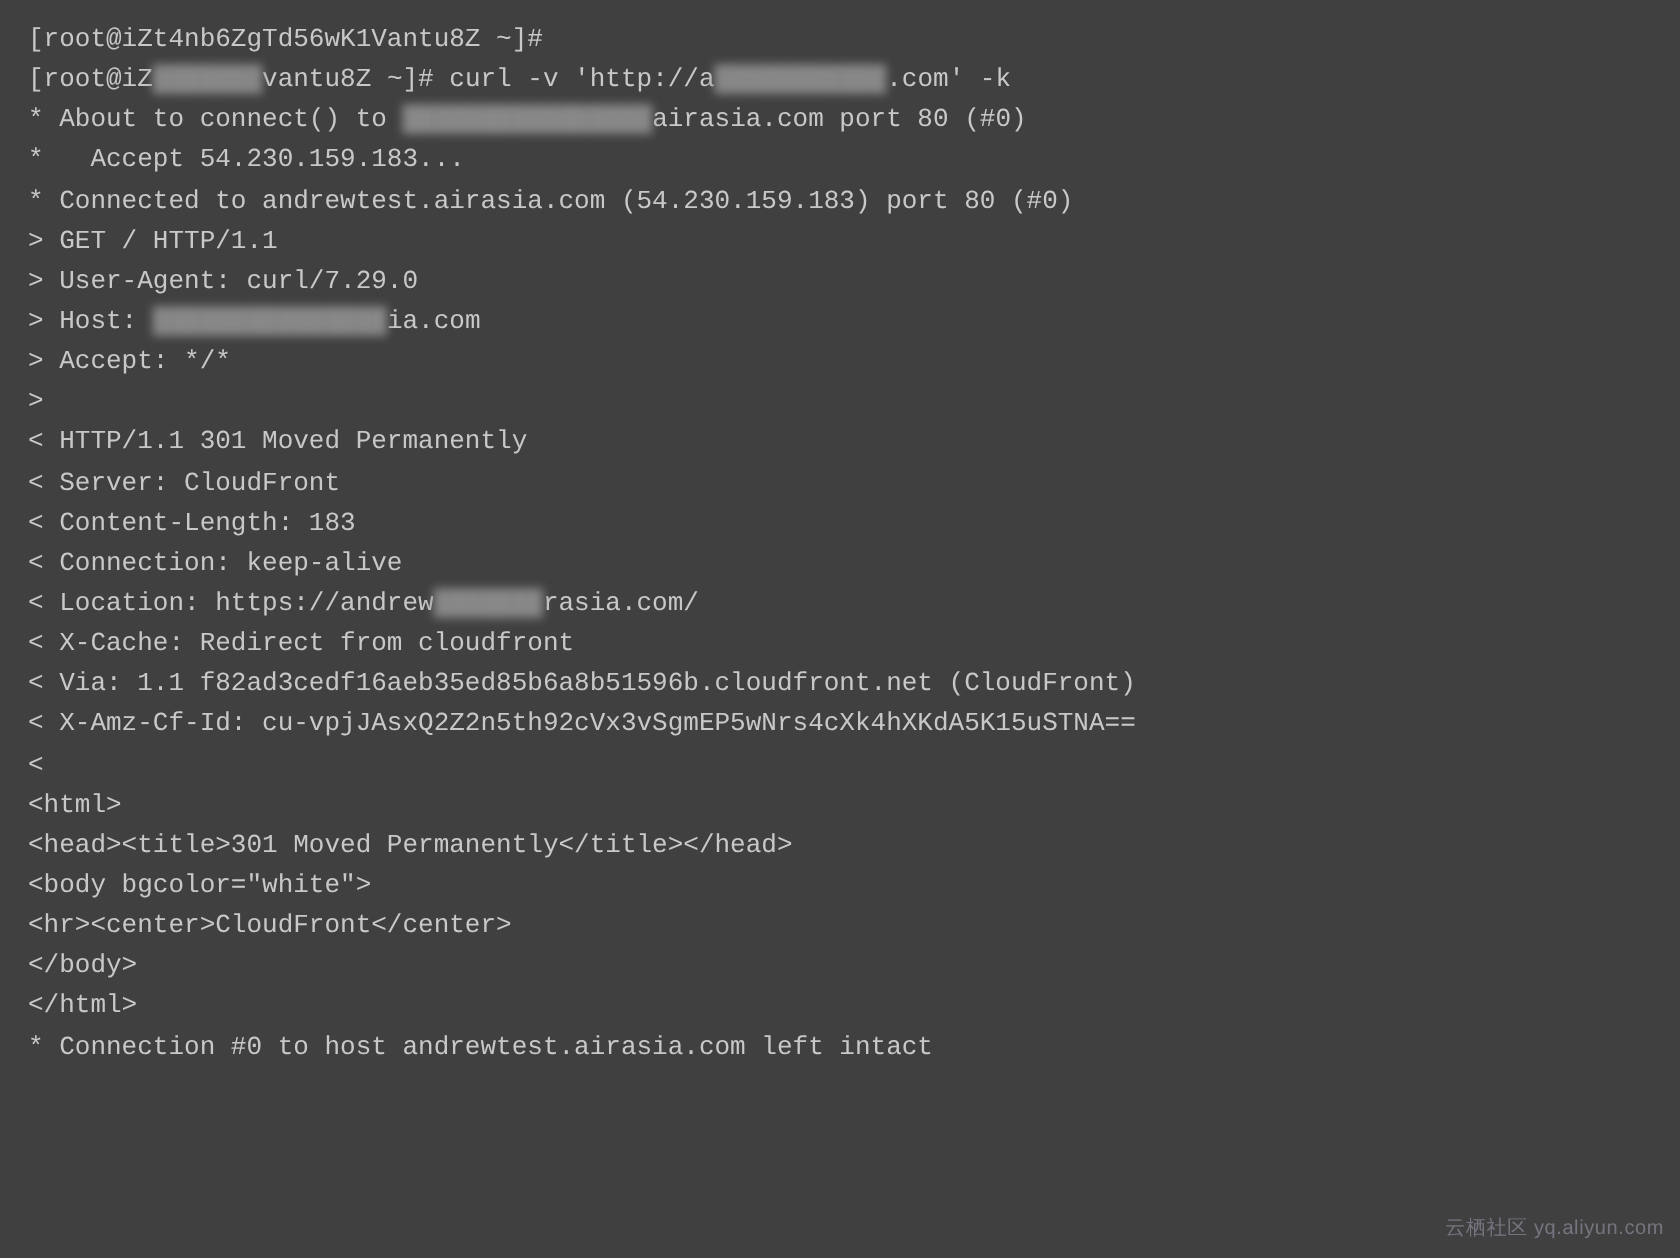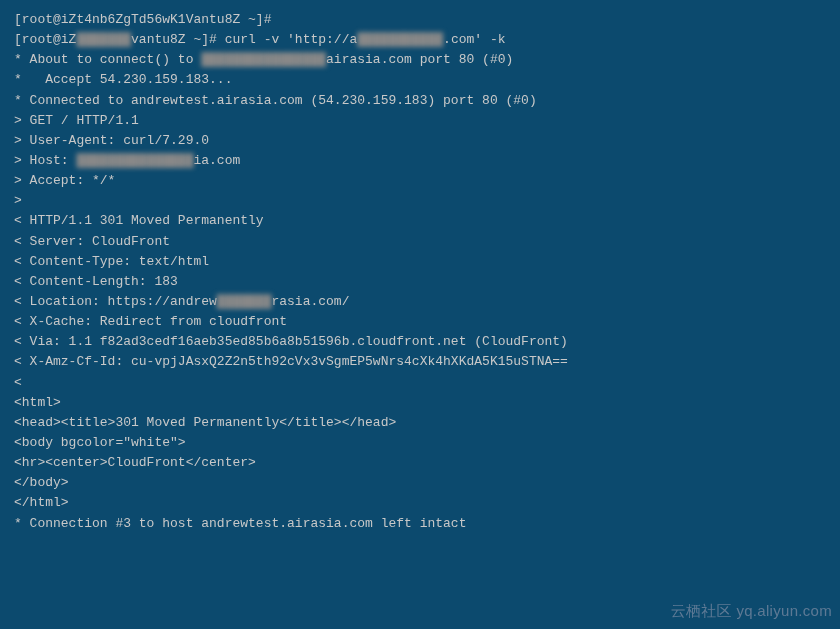--- a/index.html
+++ b/index.html
@@ -12,21 +12,21 @@
       background: #1e1e1e;
       font-family: 'Courier New', Courier, monospace;
       font-size: 13px;
       color: #d4d4d4;
       width: 840px;
       min-height: 629px;
       overflow: hidden;
     }
 
     .terminal {
-      background: #0c4a6e;
+      background: #404040;
       width: 840px;
       min-height: 629px;
       padding: 10px 14px;
       position: relative;
     }
 
     .terminal-line {
       line-height: 1.55;
       white-space: pre;
       font-size: 13px;
@@ -36,21 +36,21 @@
     .blurred {
       filter: blur(3px);
       display: inline-block;
     }
 
     .watermark {
       position: absolute;
       bottom: 8px;
       right: 8px;
       color: rgba(160, 160, 180, 0.55);
-      font-size: 15px;
+      font-size: 10px;
       font-family: Arial, sans-serif;
       letter-spacing: 0.3px;
     }
   </style>
 </head>
 <body>
 
 <div class="terminal">
   <div id="terminal-content">
       <div class="terminal-line">[root@iZt4nb6ZgTd56wK1Vantu8Z ~]#</div>
@@ -58,29 +58,29 @@
       <div class="terminal-line">* About to connect() to <span class="blurred" style="color:#888; filter:blur(2.5px)">████████████████</span>airasia.com port 80 (#0)</div>
       <div class="terminal-line">*   Accept 54.230.159.183...</div>
       <div class="terminal-line">* Connected to andrewtest.airasia.com (54.230.159.183) port 80 (#0)</div>
       <div class="terminal-line">&gt; GET / HTTP/1.1</div>
       <div class="terminal-line">&gt; User-Agent: curl/7.29.0</div>
       <div class="terminal-line">&gt; Host: <span class="blurred" style="color:#888; filter:blur(2.5px)">███████████████</span>ia.com</div>
       <div class="terminal-line">&gt; Accept: */*</div>
       <div class="terminal-line">&gt;</div>
       <div class="terminal-line">&lt; HTTP/1.1 301 Moved Permanently</div>
       <div class="terminal-line">&lt; Server: CloudFront</div>
-      <div class="terminal-line">&lt; Content-Type: text/html</div>
       <div class="terminal-line">&lt; Content-Length: 183</div>
+      <div class="terminal-line">&lt; Connection: keep-alive</div>
       <div class="terminal-line">&lt; Location: https://andrew<span class="blurred" style="color:#888; filter:blur(2.5px)">███████</span>rasia.com/</div>
       <div class="terminal-line">&lt; X-Cache: Redirect from cloudfront</div>
       <div class="terminal-line">&lt; Via: 1.1 f82ad3cedf16aeb35ed85b6a8b51596b.cloudfront.net (CloudFront)</div>
       <div class="terminal-line">&lt; X-Amz-Cf-Id: cu-vpjJAsxQ2Z2n5th92cVx3vSgmEP5wNrs4cXk4hXKdA5K15uSTNA==</div>
       <div class="terminal-line">&lt;</div>
       <div class="terminal-line">&lt;html&gt;</div>
       <div class="terminal-line">&lt;head&gt;&lt;title&gt;301 Moved Permanently&lt;/title&gt;&lt;/head&gt;</div>
       <div class="terminal-line">&lt;body bgcolor="white"&gt;</div>
       <div class="terminal-line">&lt;hr&gt;&lt;center&gt;CloudFront&lt;/center&gt;</div>
       <div class="terminal-line">&lt;/body&gt;</div>
       <div class="terminal-line">&lt;/html&gt;</div>
-      <div class="terminal-line">* Connection #3 to host andrewtest.airasia.com left intact</div>
+      <div class="terminal-line">* Connection #0 to host andrewtest.airasia.com left intact</div>
     </div>
   <div class="watermark">云栖社区 yq.aliyun.com</div>
 </div>
 
 </body></html>

